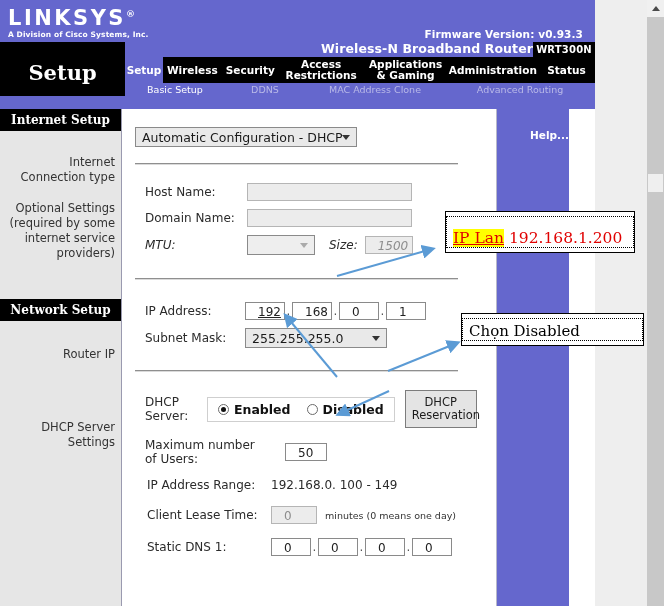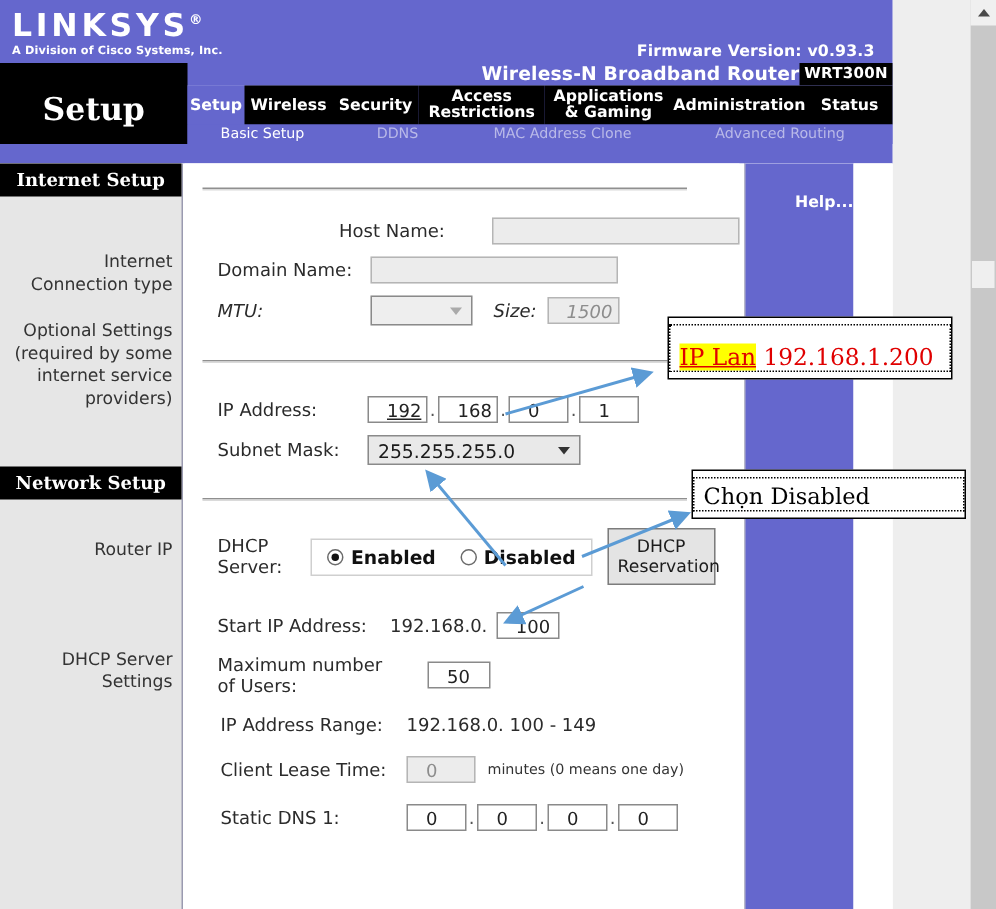--- a/index.html
+++ b/index.html
@@ -454,38 +454,44 @@
           <div class="subtab" style="width: 80px;">DDNS</div>
           <div class="subtab" style="width: 140px;">MAC Address Clone</div>
           <div class="subtab" style="width: 150px;">Advanced Routing</div>
         </div>
     </div>
 
     <div class="content">
 
       <div class="leftcol">
         <div class="lbl-black">Internet Setup</div>
-        <div class="lbl-right" style="margin-top:36px; white-space:pre-line;">Internet
+        <div class="lbl-right" style="margin-top:24px; white-space:pre-line;">Internet
 Connection type</div>
         <div class="lbl-right" style="margin-top:16px; white-space:pre-line;">Optional Settings
 (required by some
 internet service
 providers)</div>
         <div class="lbl-black" style="margin-top:38px;">Network Setup</div>
         <div class="lbl-right" style="margin-top:26px;">Router IP</div>
         <div class="lbl-right" style="margin-top:58px; white-space:pre-line;">DHCP Server
 Settings</div>
       </div>
 
       <div class="midcol">
 
+        <div style="padding:18px 0 0 12px;">
+          <span class="sel" style="width:222px;">
+            <span>Automatic Configuration - DHCP</span>
+            <span class="arw"></span>
+          </span>
+        </div>
 
         <hr class="hr" style="margin:16px 35px 0 12px;">
 
-        <div class="frow" style="margin:18px 0 0 22px;justify-content:flex-end;">
+        <div class="frow" style="margin:18px 0 0 22px;">
           <span class="flab" style="width:102px;">Host Name:</span>
           <span class="tbox grey" style="width:165px;" title=""></span>
         </div>
         <div class="frow" style="margin:8px 0 0 22px;">
           <span class="flab" style="width:102px;">Domain Name:</span>
           <span class="tbox grey" style="width:165px;" title=""></span>
         </div>
         <div class="frow" style="margin:8px 0 0 22px;font-style:italic;">
           <span class="flab" style="width:102px;">MTU:</span>
           <span class="sel disabled" style="width:68px;">
@@ -524,25 +530,20 @@
           <span class="radio-group">
             <span class="radio on"></span>
             <span class="radio-label">Enabled</span>
             <span class="radio"></span>
             <span class="radio-label" style="margin-right:0;">Disabled</span>
           </span>
           <span class="btn" style="width:72px; margin-left:10px; white-space:pre-line;">DHCP
 Reservation</span>
         </div>
 
-        <div class="frow" style="margin:18px 0 0 22px;">
-          <span class="flab" style="width:115px;">Start IP Address:</span>
-          <span class="flab">192.168.0.</span>
-          <span class="tbox" style="width:42px; margin-left:6px;">100</span>
-        </div>
 
         <div class="frow" style="margin:10px 0 0 22px;">
           <span class="flab" style="width:140px; white-space:pre-line; line-height:14px;">Maximum number
 of Users:</span>
           <span class="tbox" style="width:42px;">50</span>
         </div>
 
         <div class="frow" style="margin:12px 0 0 24px;">
           <span class="flab" style="width:124px;">IP Address Range:</span>
           <span class="flab">192.168.0. 100 - 149</span>

